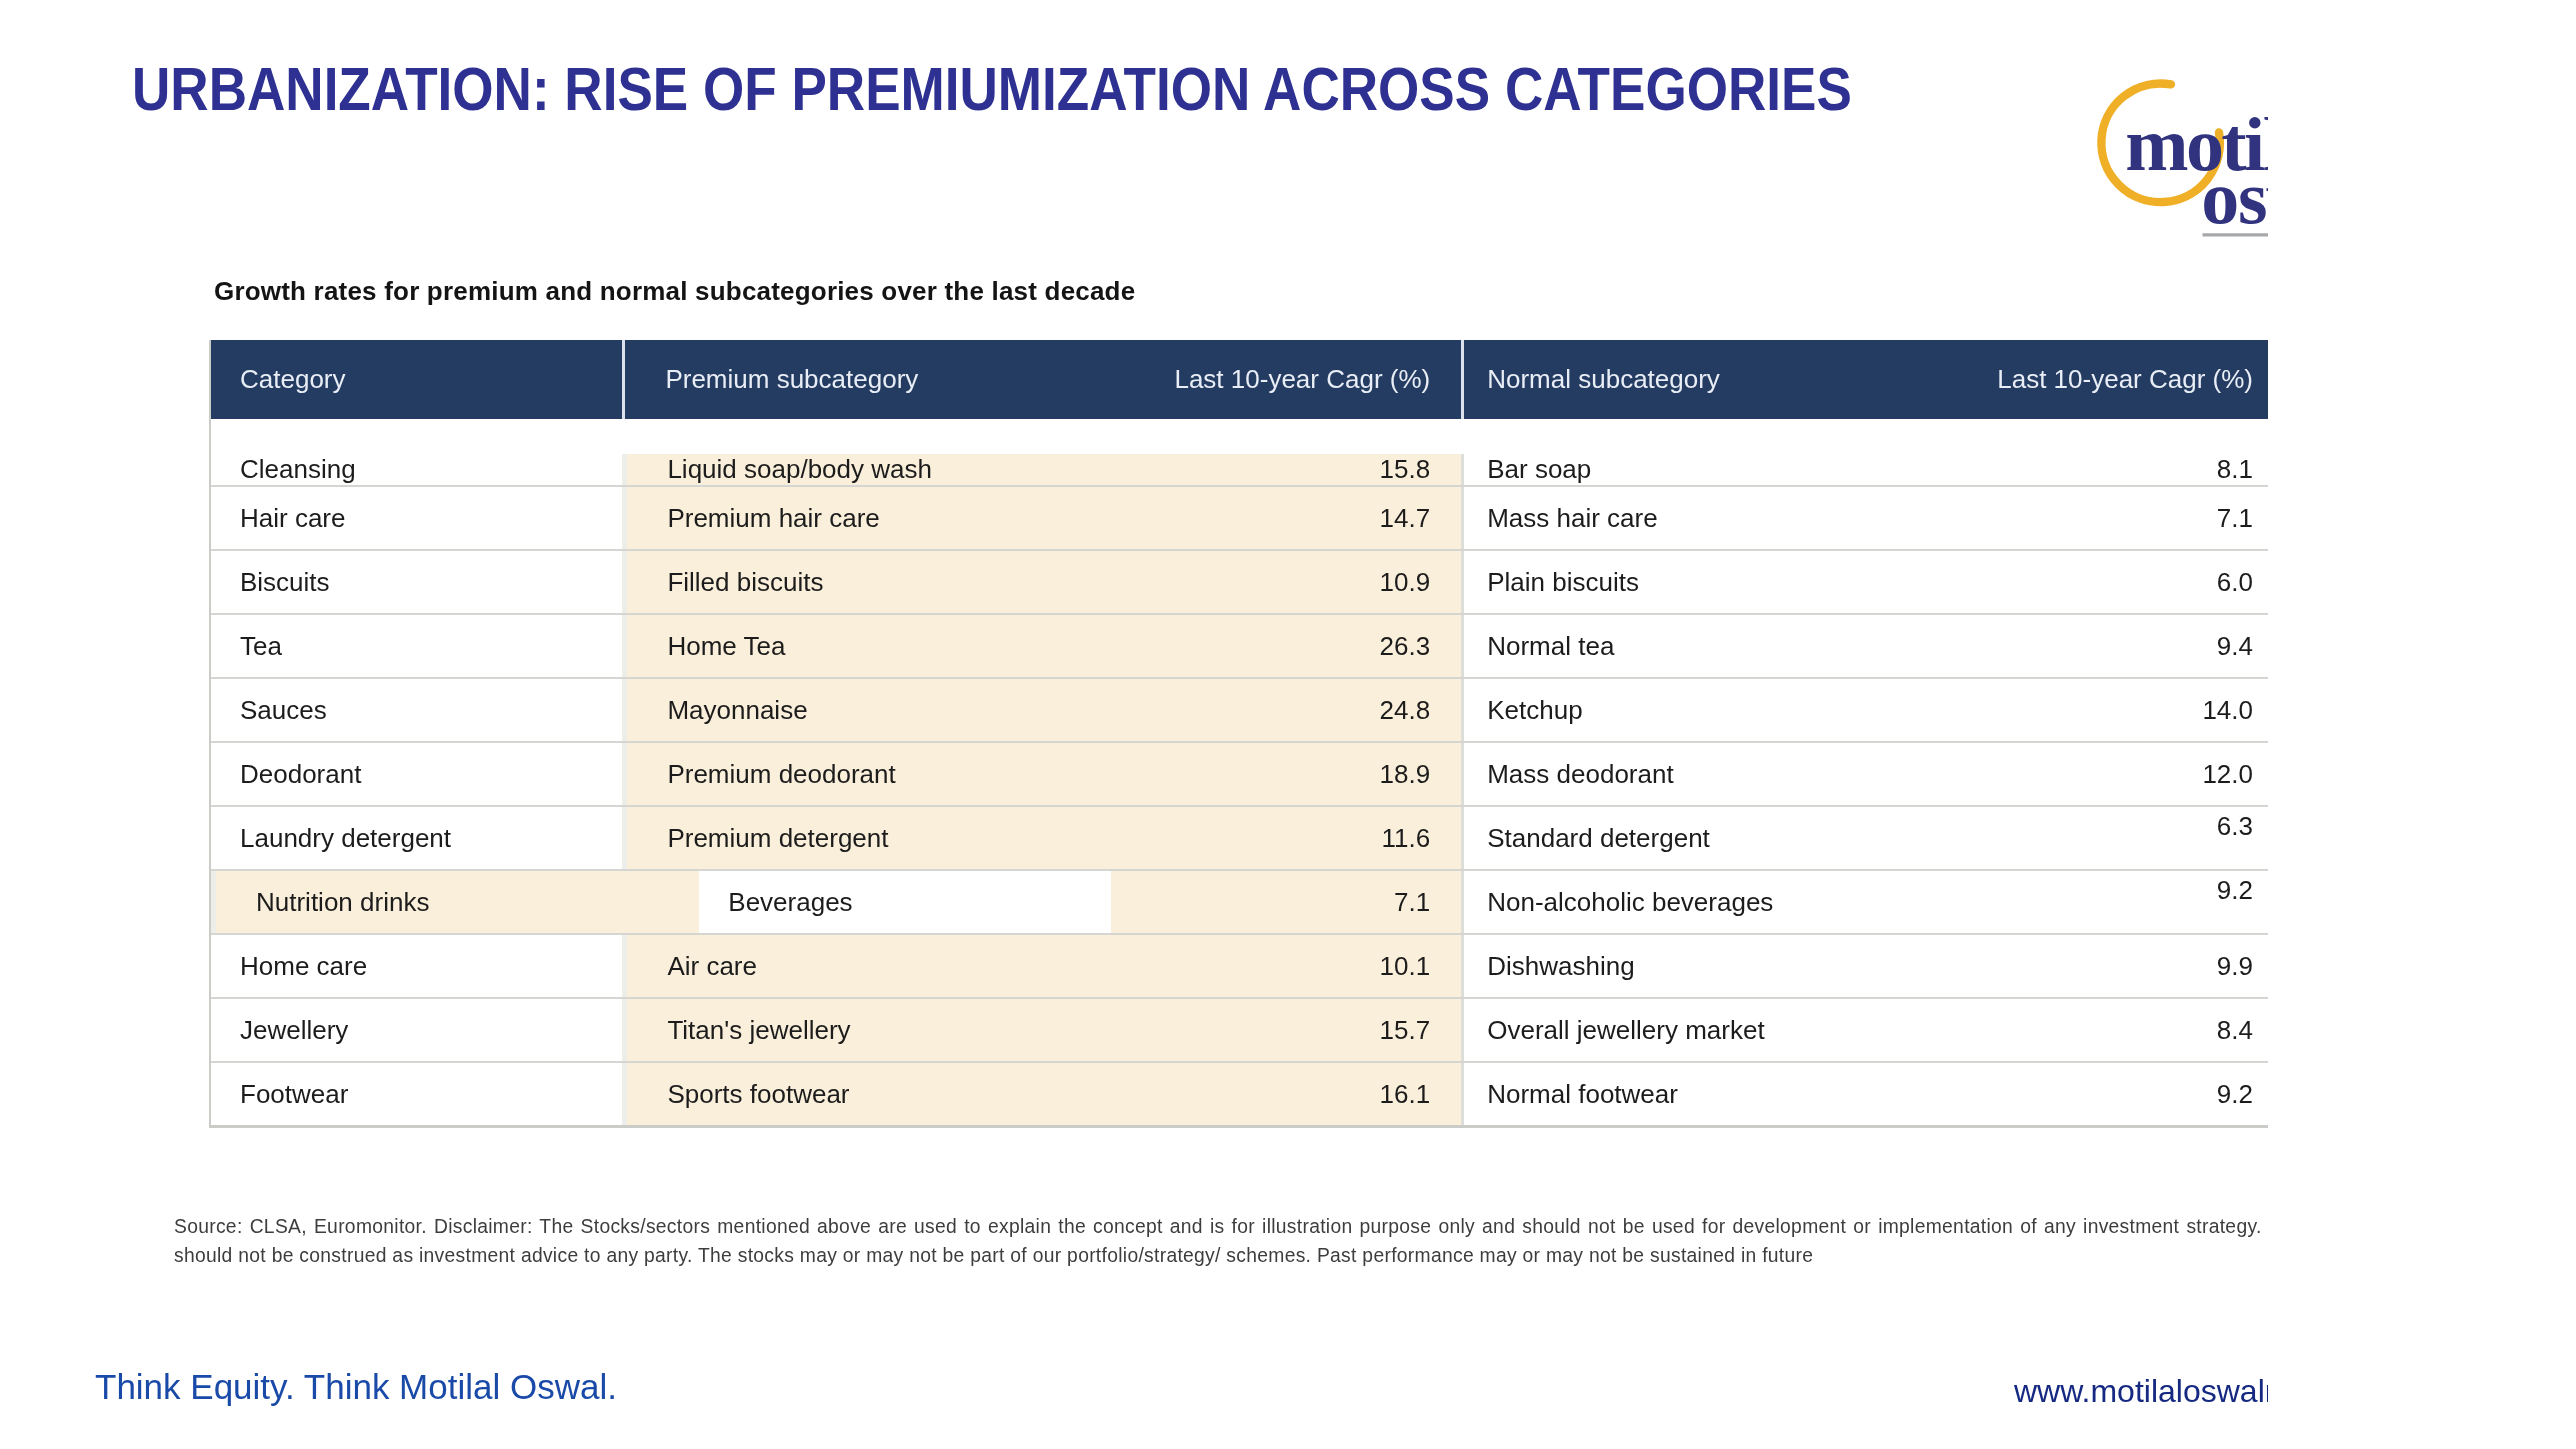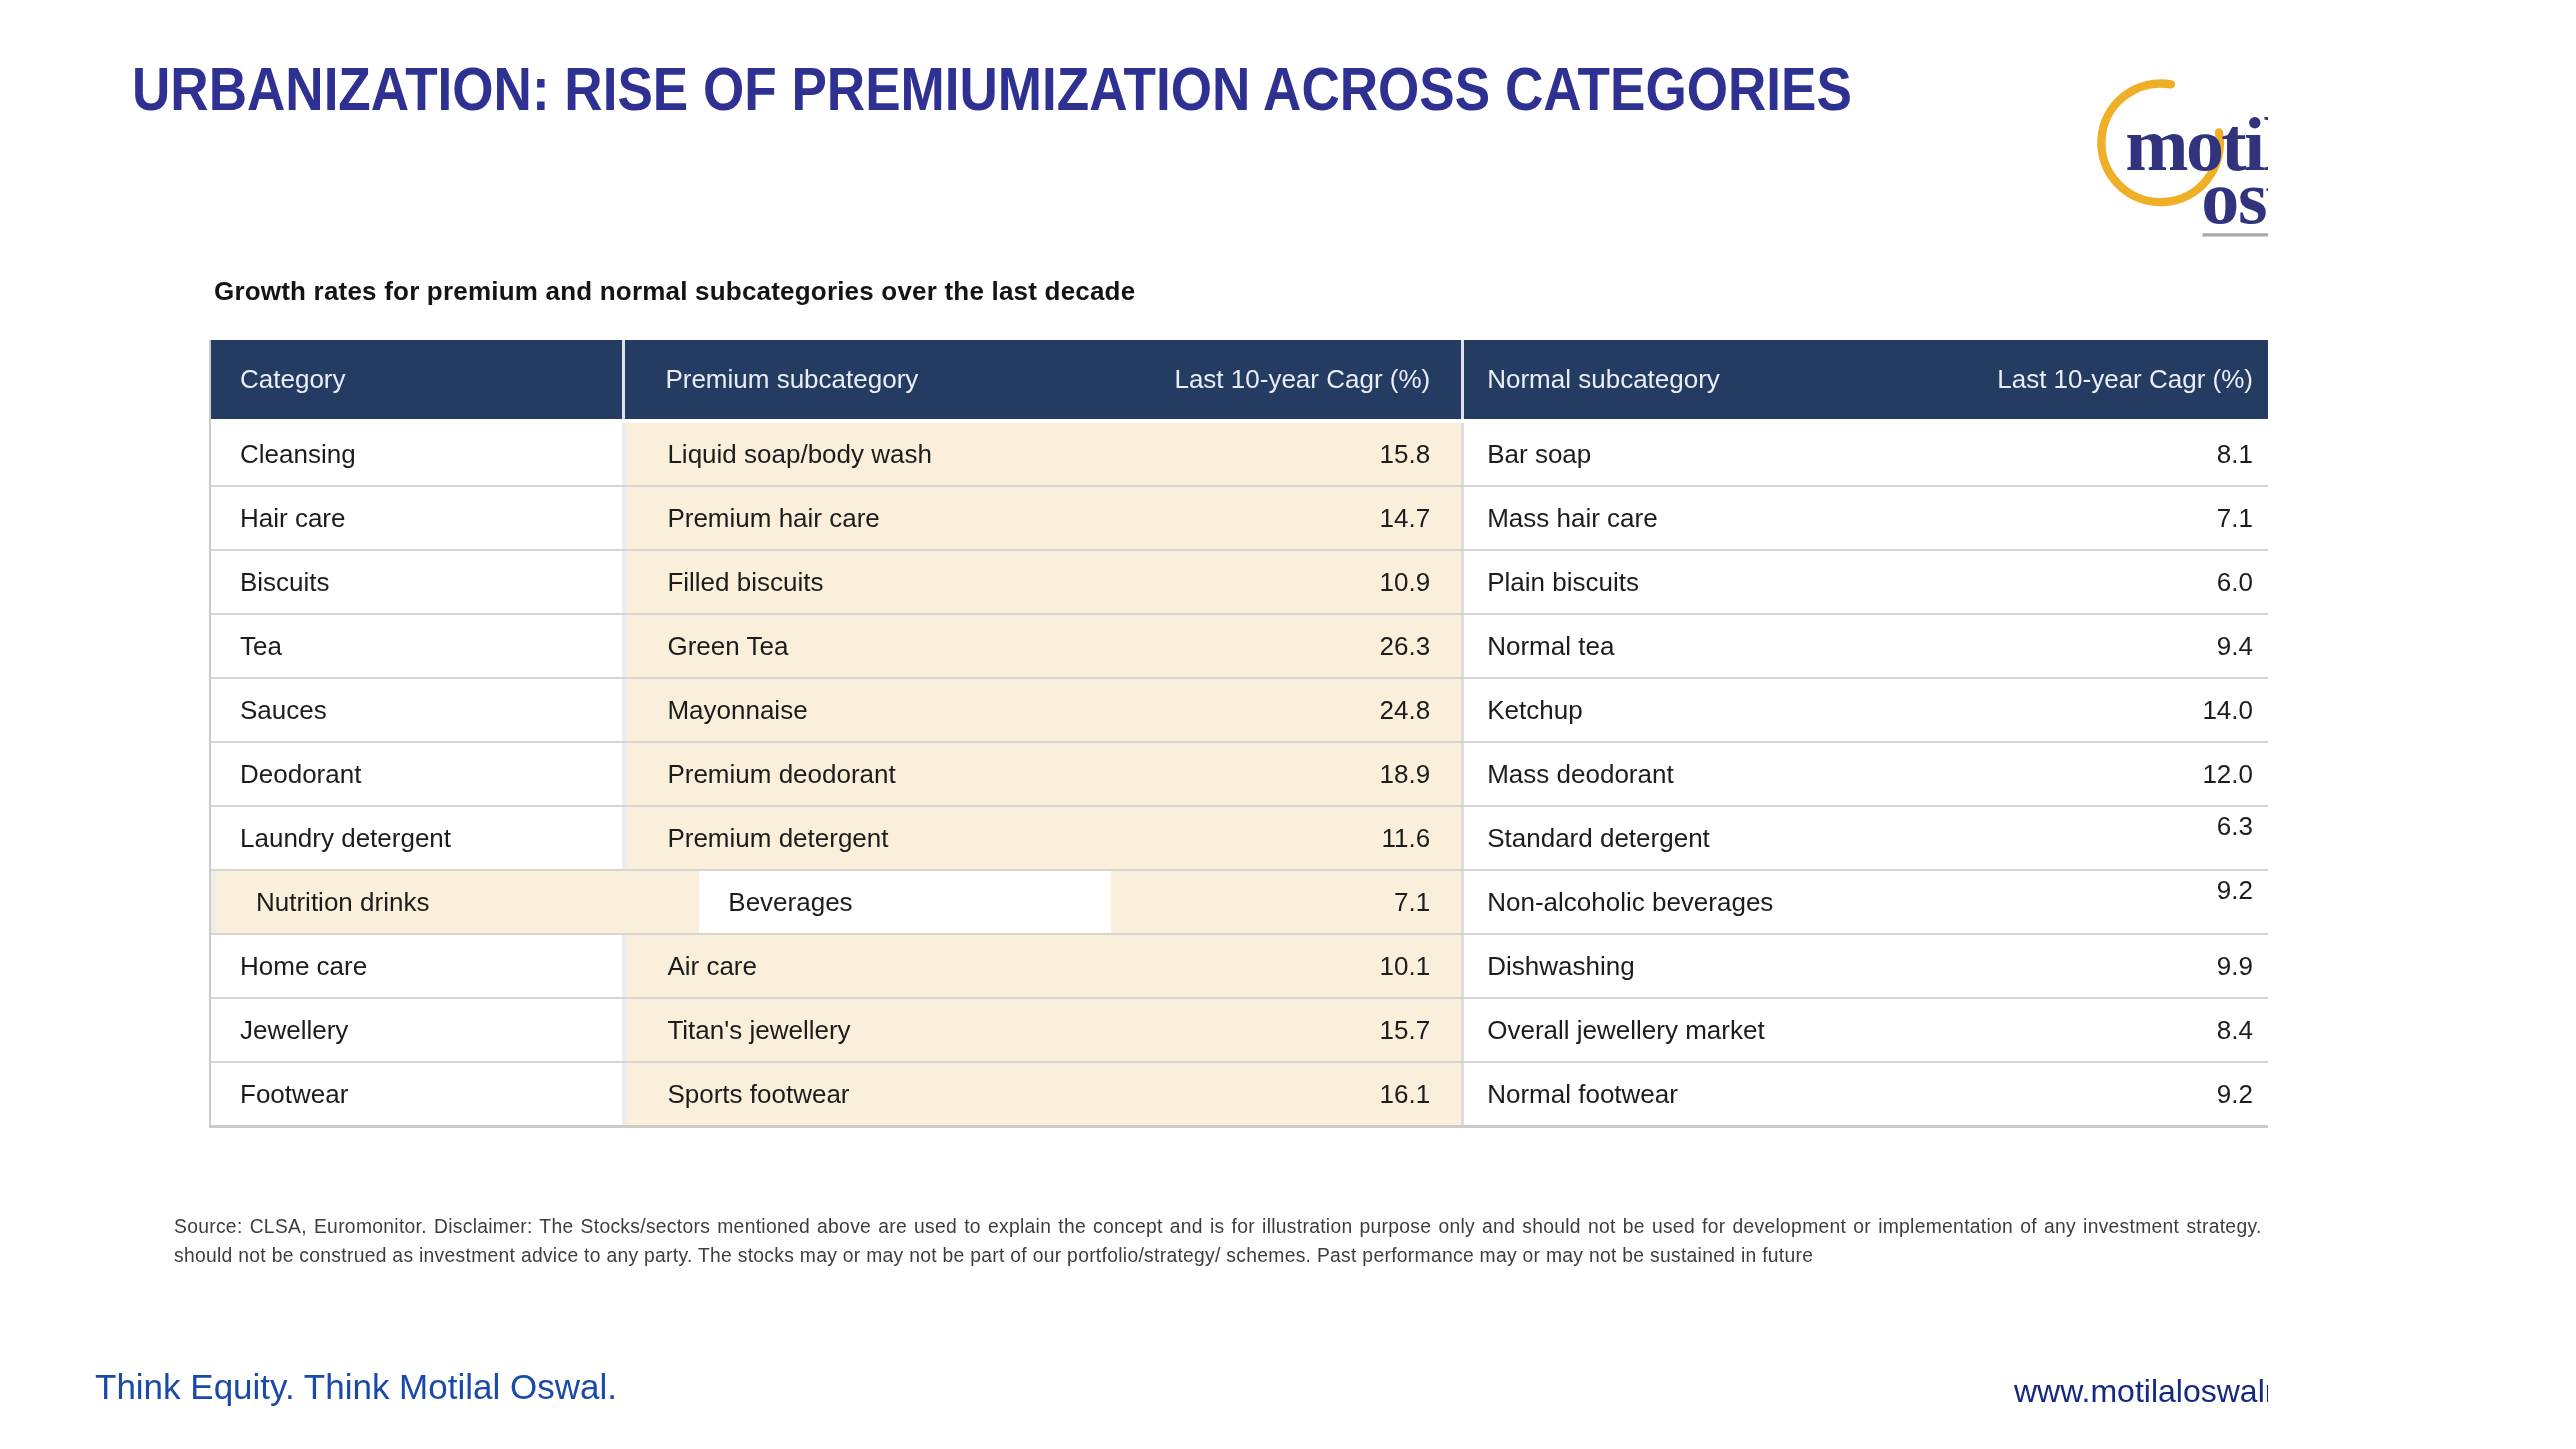--- a/index.html
+++ b/index.html
@@ -31,21 +31,21 @@
   .th,.td{display:flex;align-items:center;box-sizing:border-box;overflow:hidden;white-space:nowrap;}
   .col-cat {width:412px;padding-left:29px;}
   .col-psub{width:489px;padding-left:40px;}
   .col-pcagr{width:351px;justify-content:flex-end;padding-right:31px;}
   .col-nsub{width:489px;padding-left:23px;}
   .col-ncagr{width:336px;justify-content:flex-end;padding-right:32px;}
   .thead .col-psub{border-left:3.9px solid #DCE2EC;}
   .thead .col-nsub{border-left:3.9px solid #DCE2EC;}
   .tr{display:flex;height:62px;border-top:2.6px solid #D5D5D1;background:#ffffff;
       font-size:26px;color:#1C1C1C;}
-  .tr:first-child{border-top:4.5px solid #FFFFFF;}
+  .tr:first-child{border-top:4.5px solid #FFFFFF;align-items:flex-end;}
   .tr .col-psub,.tr .col-pcagr{background:#FAEFDA;}
   .tr .col-psub{border-left:5.8px solid #EDEDEA;}
   .tr .col-nsub{border-left:3.9px solid #DDDDD9;}
   .raised{transform:translateY(-11.6px);}
   
   .disclaimer{
     position:absolute;left:174px;top:1212px;width:2106px;
     font-size:19.3px;line-height:29px;letter-spacing:0.3px;
     color:#3D3D3D;text-align:justify;
   }
@@ -118,21 +118,21 @@
             <span>10.9</span>
           </div>
       <div class="td col-nsub">Plain biscuits</div>
       <div class="td col-ncagr">
             <span>6.0</span>
           </div>
     </div>
 
     <div class="tr">
       <div class="td col-cat">Tea</div>
-      <div class="td col-psub">Green Tea</div>
+      <div class="td col-psub">Home Tea</div>
       <div class="td col-pcagr">
             <span>26.3</span>
           </div>
       <div class="td col-nsub">Normal tea</div>
       <div class="td col-ncagr">
             <span>9.4</span>
           </div>
     </div>
 
     <div class="tr">

